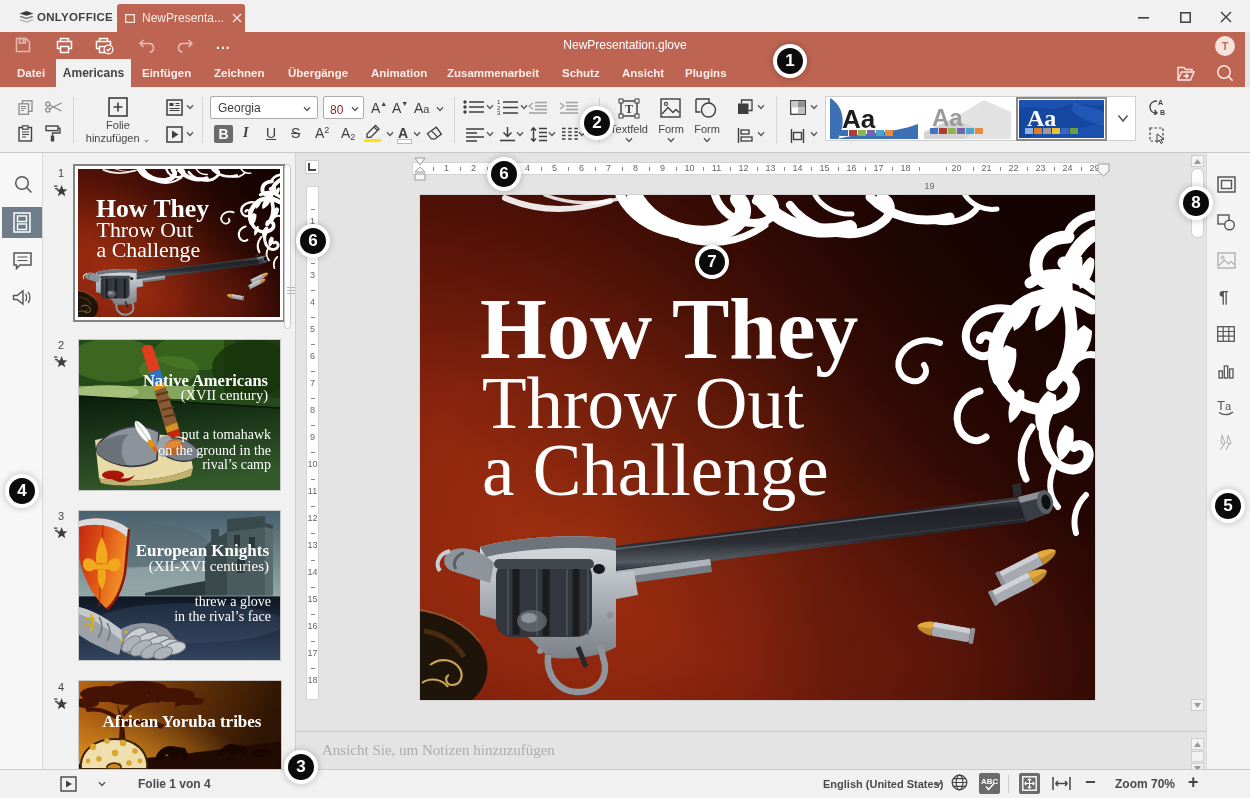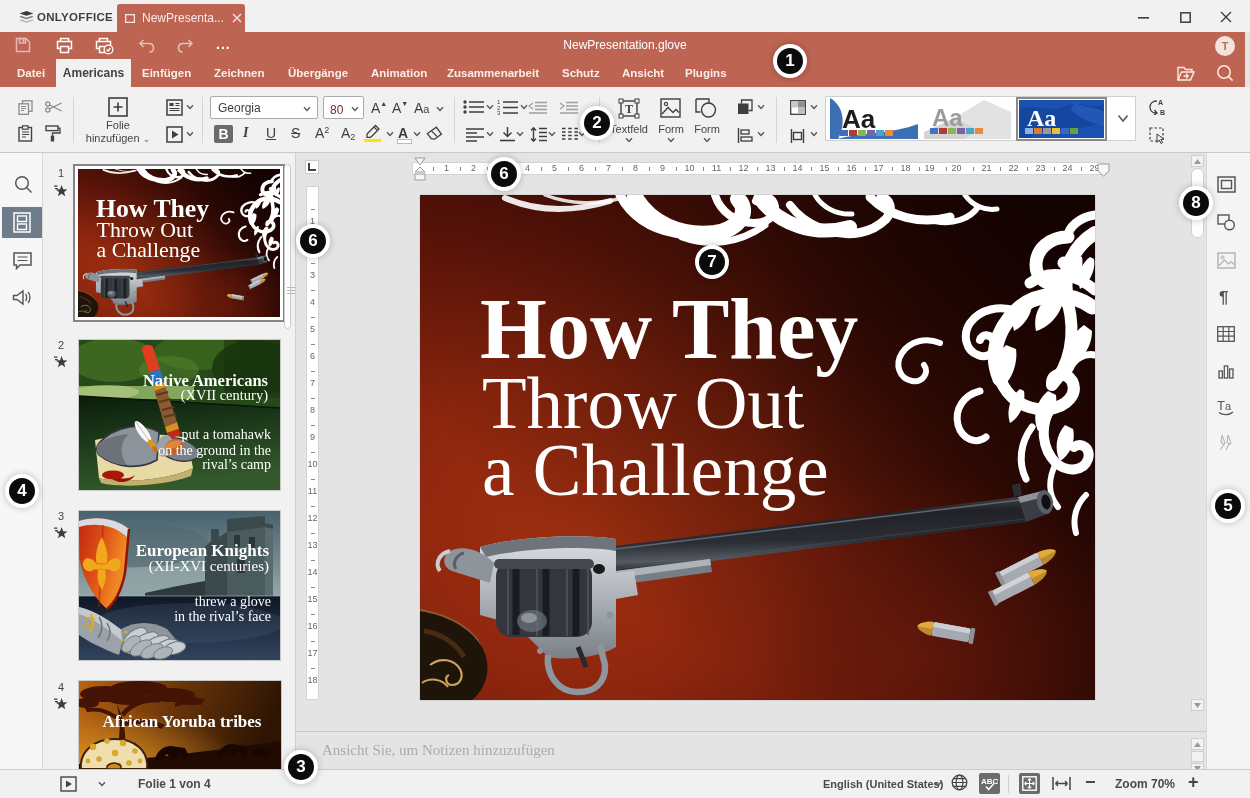--- a/index.html
+++ b/index.html
@@ -809,21 +809,21 @@
 <div class="abs" style="left:789.5px;top:163px;width:16px;text-align:center;font-size:9px;color:#666;">14</div>
 <div class="abs" style="left:784px;top:167px;width:1px;height:4px;background:#888;"></div>
 <div class="abs" style="left:816.5px;top:163px;width:16px;text-align:center;font-size:9px;color:#666;">15</div>
 <div class="abs" style="left:811px;top:167px;width:1px;height:4px;background:#888;"></div>
 <div class="abs" style="left:843.5px;top:163px;width:16px;text-align:center;font-size:9px;color:#666;">16</div>
 <div class="abs" style="left:838px;top:167px;width:1px;height:4px;background:#888;"></div>
 <div class="abs" style="left:870.5px;top:163px;width:16px;text-align:center;font-size:9px;color:#666;">17</div>
 <div class="abs" style="left:865px;top:167px;width:1px;height:4px;background:#888;"></div>
 <div class="abs" style="left:897.5px;top:163px;width:16px;text-align:center;font-size:9px;color:#666;">18</div>
 <div class="abs" style="left:892px;top:167px;width:1px;height:4px;background:#888;"></div>
-<div class="abs" style="left:924.5px;top:163px;width:16px;text-align:left;font-size:9px;color:#666;">19</div>
+<div class="abs" style="left:924.5px;top:181px;width:16px;text-align:left;font-size:9px;color:#666;">19</div>
 <div class="abs" style="left:919px;top:167px;width:1px;height:4px;background:#888;"></div>
 <div class="abs" style="left:951.5px;top:163px;width:16px;font-size:9px;color:#666;">20</div>
 <div class="abs" style="left:946px;top:167px;width:1px;height:4px;background:#888;"></div>
 <div class="abs" style="left:978.5px;top:163px;width:16px;text-align:center;font-size:9px;color:#666;">21</div>
 <div class="abs" style="left:973px;top:167px;width:1px;height:4px;background:#888;"></div>
 <div class="abs" style="left:1005.5px;top:163px;width:16px;text-align:center;font-size:9px;color:#666;">22</div>
 <div class="abs" style="left:1000px;top:167px;width:1px;height:4px;background:#888;"></div>
 <div class="abs" style="left:1032.5px;top:163px;width:16px;text-align:center;font-size:9px;color:#666;">23</div>
 <div class="abs" style="left:1027px;top:167px;width:1px;height:4px;background:#888;"></div>
 <div class="abs" style="left:1059.5px;top:163px;width:16px;text-align:center;font-size:9px;color:#666;">24</div>

